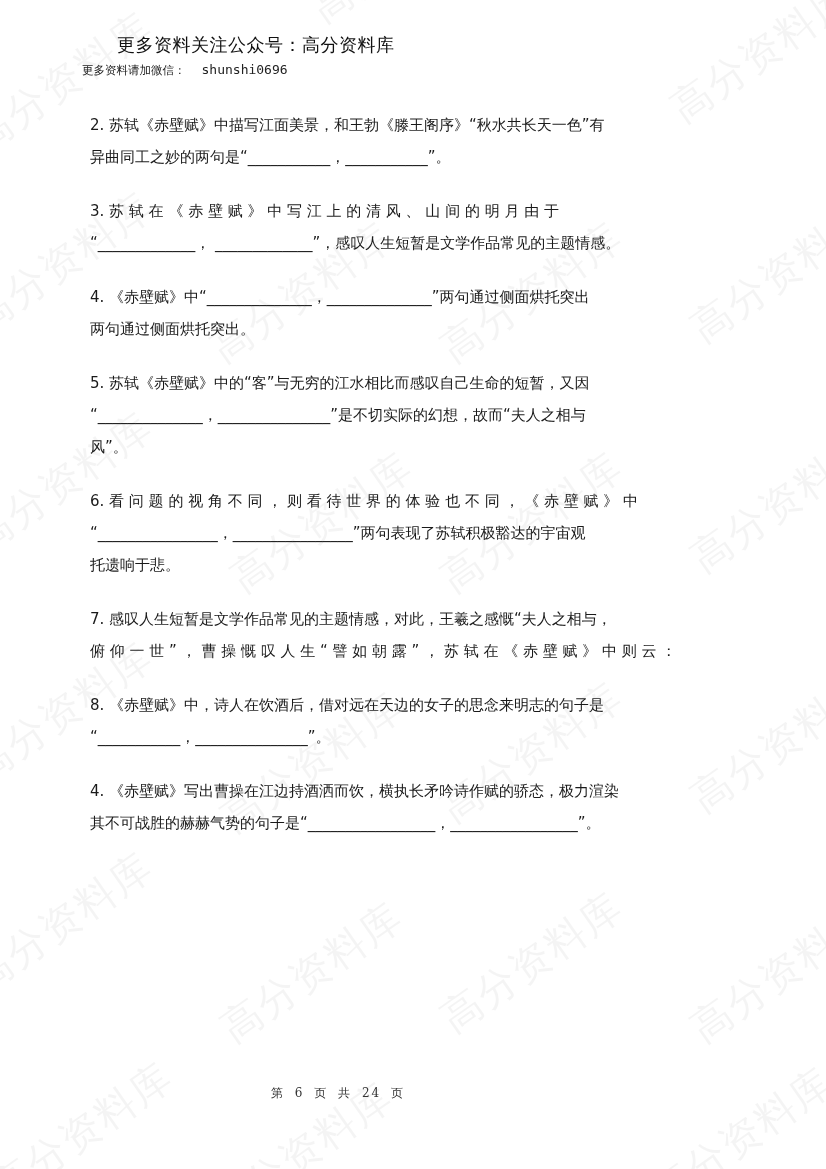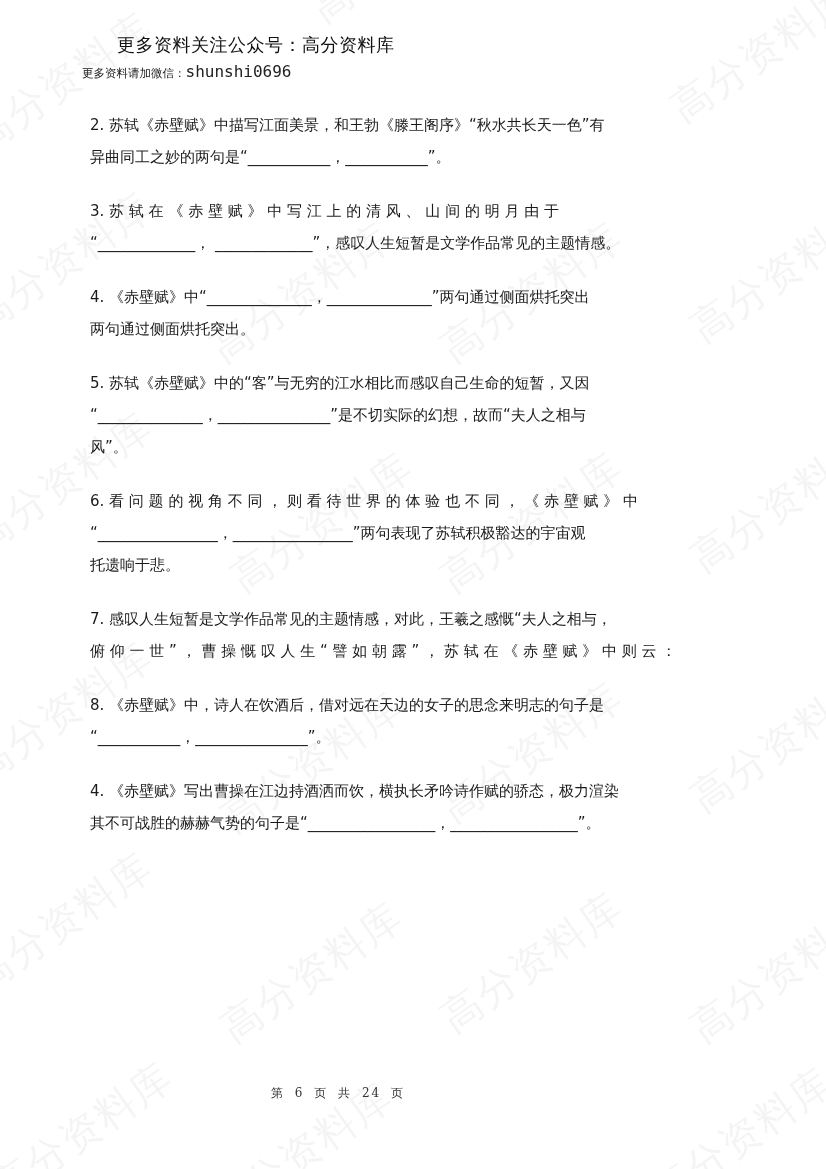--- a/index.html
+++ b/index.html
@@ -44,21 +44,22 @@
     .header-sub {
       position: absolute;
       left: 82px;
       top: 62px;
       font-size: 11.5px;
       color: #222;
       z-index: 1;
     }
     .header-sub .mono {
       font-family: "DejaVu Sans Mono", "Liberation Mono", monospace;
-      font-size: 16px;
+      font-size: 13px;
+      margin-left: 16px;
     }
     .questions {
       position: absolute;
       left: 90px;
       top: 101px;
       width: 646px;
       z-index: 1;
     }
     .q {
       font-size: 15px;

